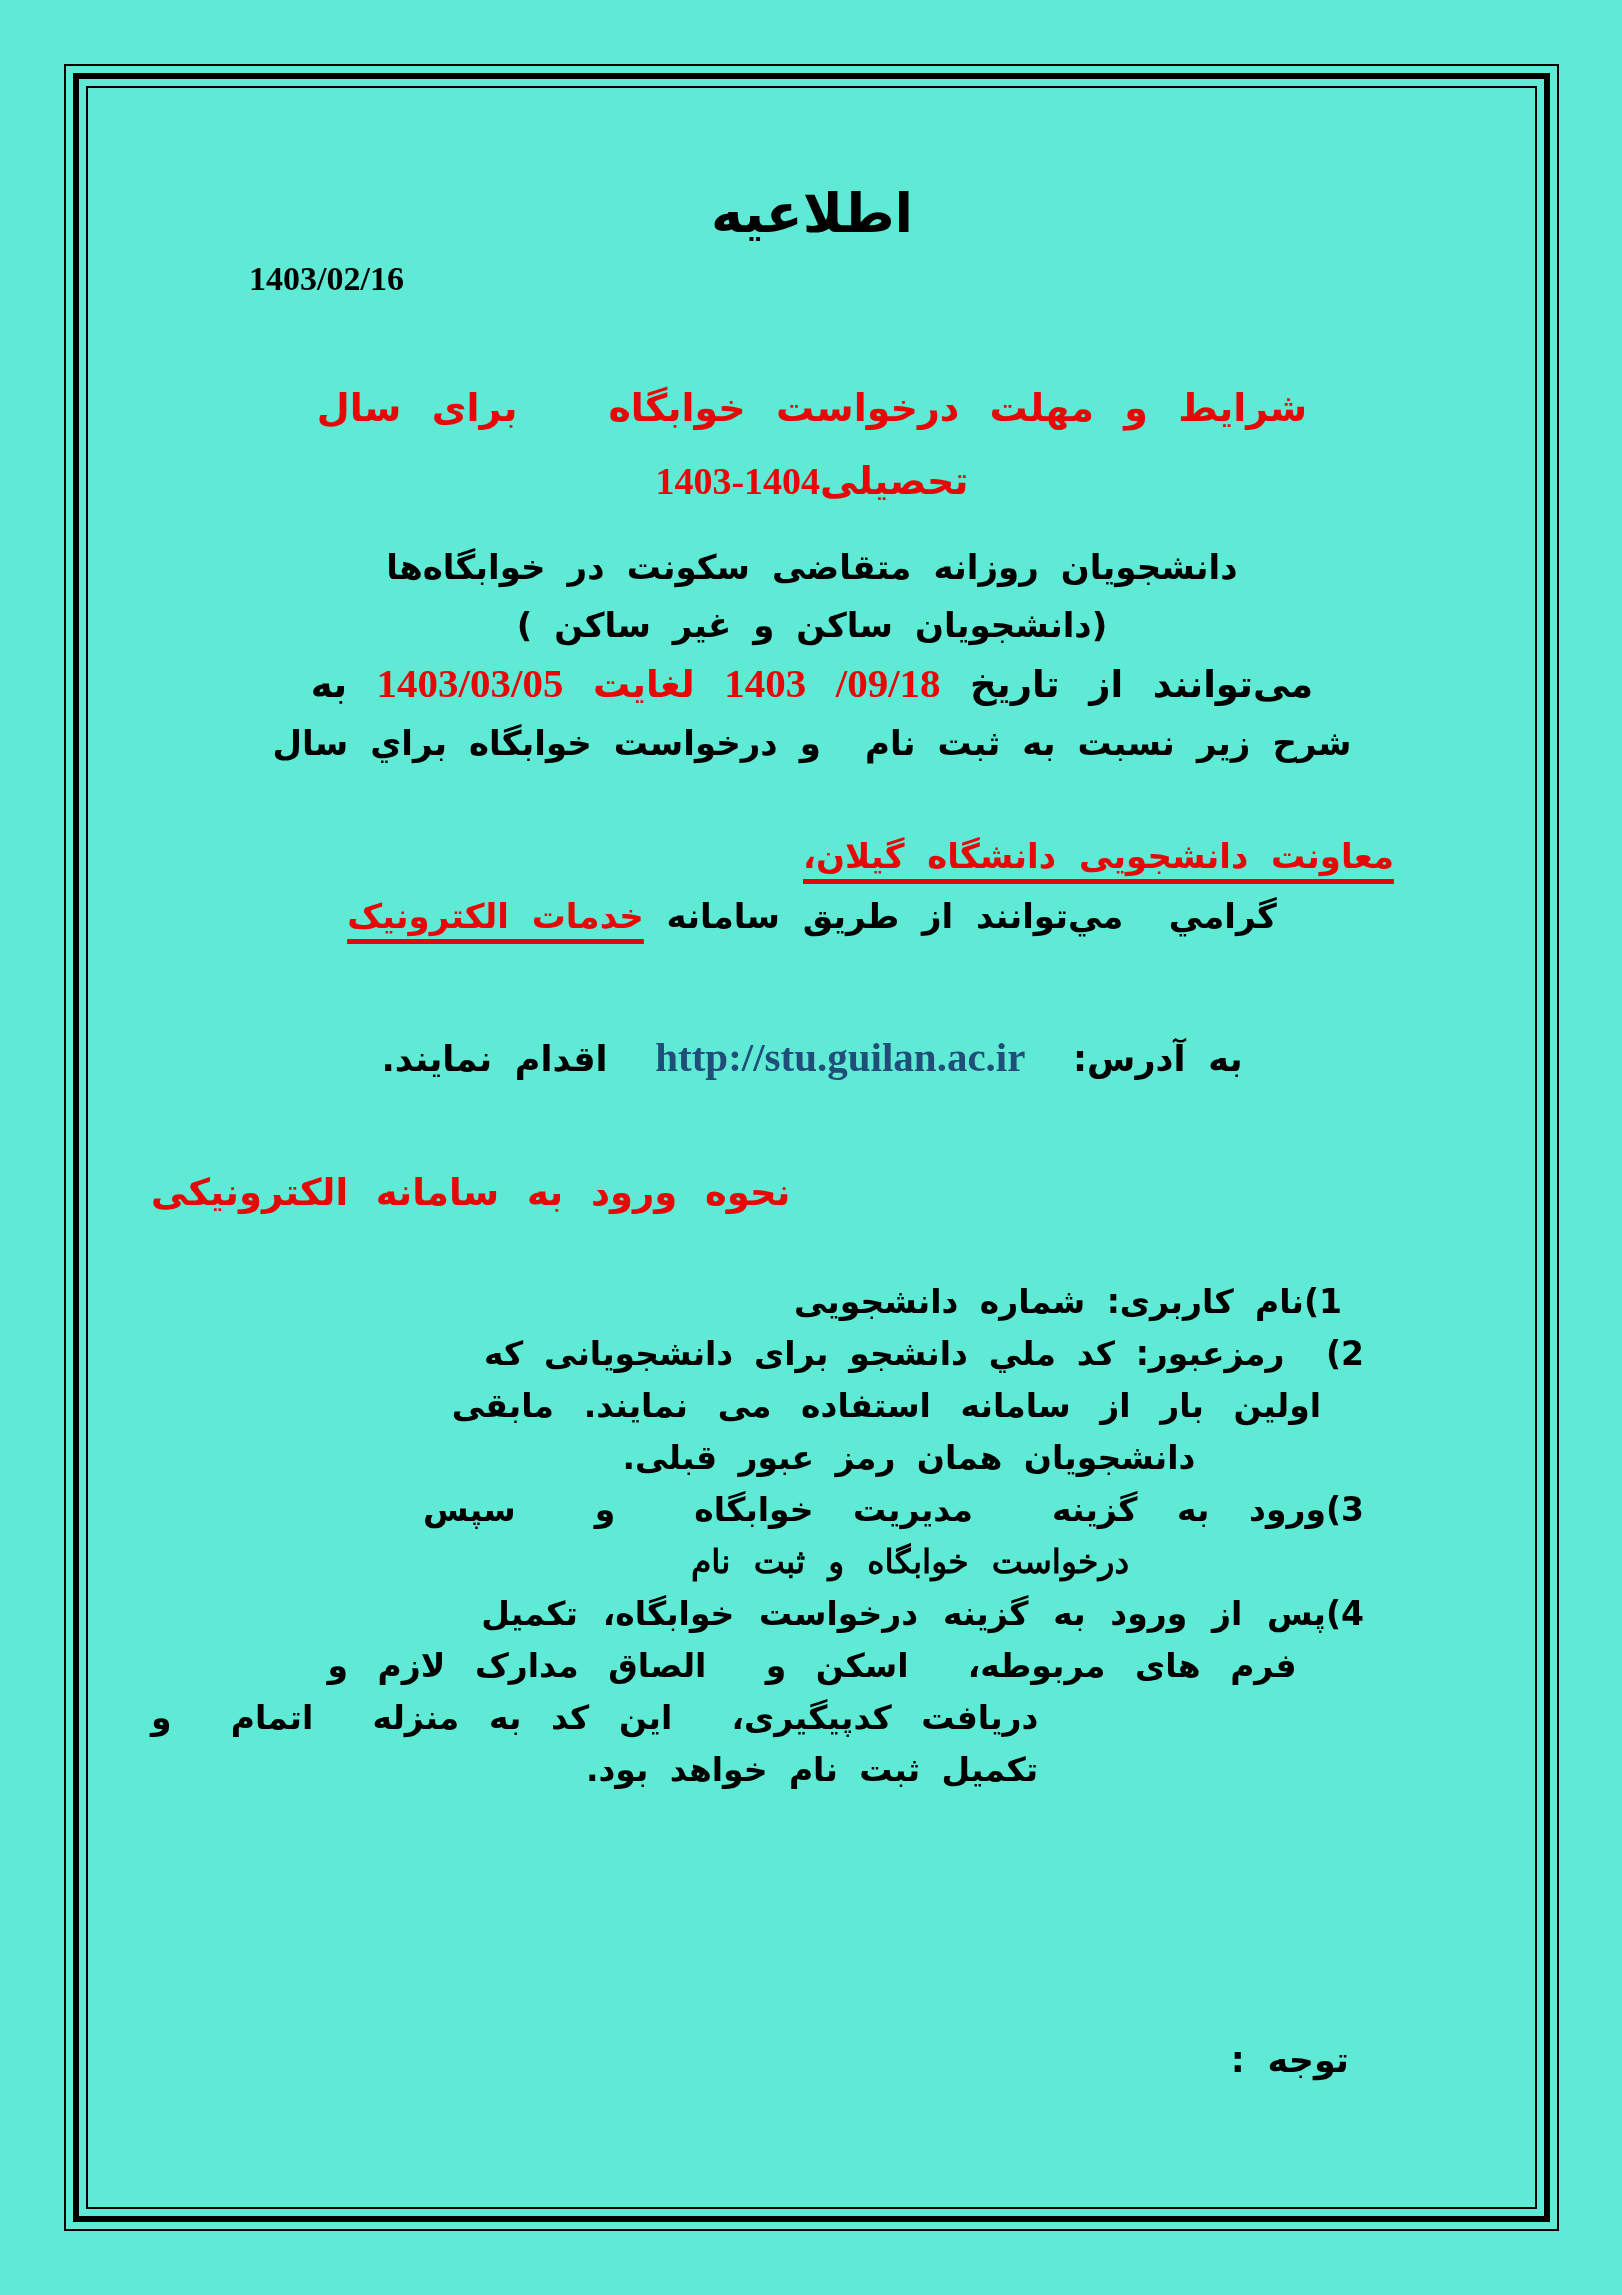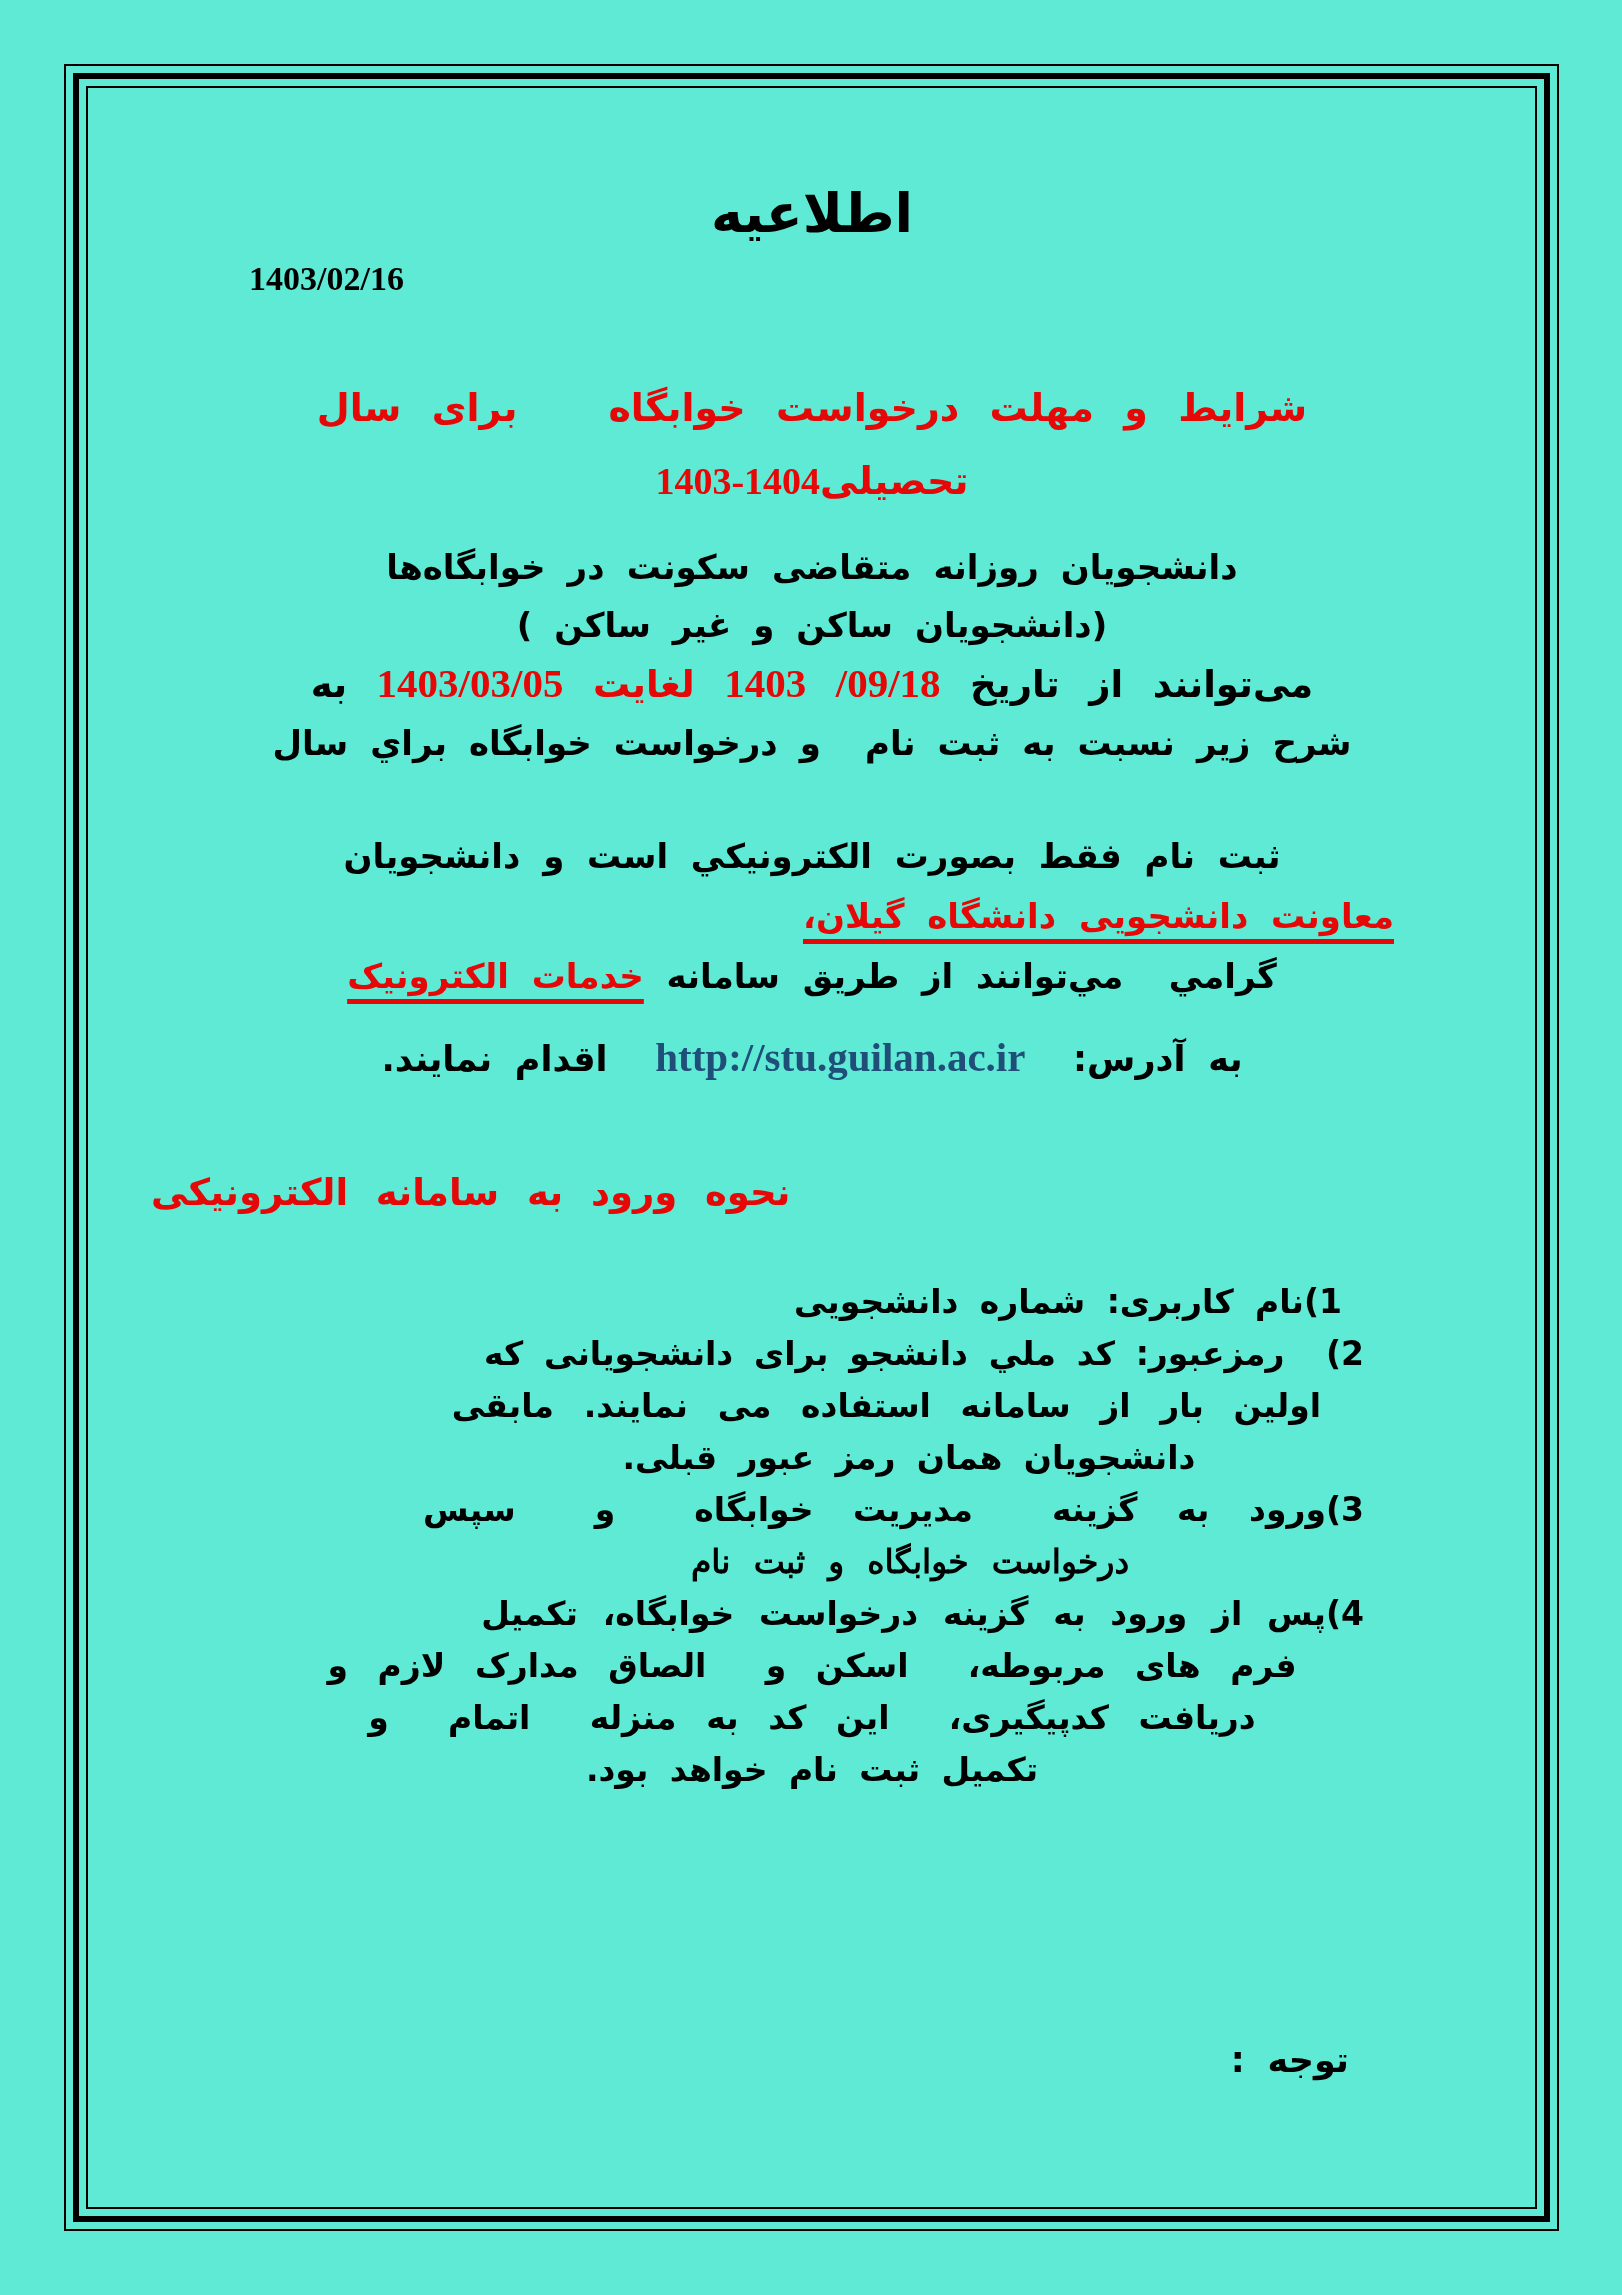--- a/index.html
+++ b/index.html
@@ -88,21 +88,21 @@
   }
   #list .ln{word-spacing:0.3em;}
   #list .m1{text-align:right;padding-left:0;padding-right:131px;}
   #list .m2a{text-align:right;padding-right:109px;word-spacing:0.28em;}
   #list .m2b{text-align:right;padding-right:152px;word-spacing:0.55em;}
   #list .m2c{text-align:center;padding-left:194px;word-spacing:0.3em;}
   #list .m3a{text-align:right;padding-right:109px;word-spacing:0.85em;}
   #list .m3b{text-align:center;padding-left:196px;word-spacing:0.45em;font-family:Liberation Serif, serif;}
   #list .m4a{text-align:right;padding-right:109px;word-spacing:0.4em;}
   #list .m4b{text-align:center;word-spacing:0.55em;}
-  #list .m4c{text-align:center;word-spacing:0.55em;}
+  #list .m4c{text-align:left;word-spacing:0.55em;}
   #list .m4d{text-align:center;word-spacing:0.3em;}
 
   #note{
     position:absolute;top:2040px;left:151px;width:1322px;
     direction:rtl;text-align:right;padding-right:124px;box-sizing:border-box;
     font-size:35px;word-spacing:0.3em;
   }
 </style>
 </head>
 <body>
@@ -123,21 +123,20 @@
   </div>
 
   <div id="para1">
     <div class="ln">دانشجویان روزانه متقاضی سکونت در خوابگاه‌ها</div>
     <div class="ln">(دانشجویان ساکن و غیر ساکن )</div>
     <div class="ln dates-line"><span>می‌توانند از تاریخ </span><span class="red num" dir="ltr">/09/18</span><span class="red"> </span><span class="red num" dir="ltr">1403</span><span class="red"> لغایت </span><span class="red num" dir="ltr">1403/03/05</span><span> به</span></div>
     <div class="ln">شرح زیر نسبت به ثبت نام  و درخواست خوابگاه براي سال</div>
   </div>
 
   <div id="para2">
-    <div class="ln">ثبت نام فقط بصورت الکترونيکي است و دانشجویان</div>
     <div class="ln l3"><span class="red-underline">معاونت دانشجویی دانشگاه گیلان،</span></div>
     <div class="ln"><span>گرامي  مي‌توانند از طریق سامانه </span><span class="red-underline">خدمات الکترونیک</span></div>
   </div>
 
   <div id="url-line">
     <span class="ln">به آدرس: </span><a id="url-link" dir="ltr" href="#">http://stu.guilan.ac.ir</a><span class="ln"> اقدام نمایند.</span>
   </div>
 
   <div id="h2" class="ln">نحوه ورود به سامانه الکترونیکی</div>
 

